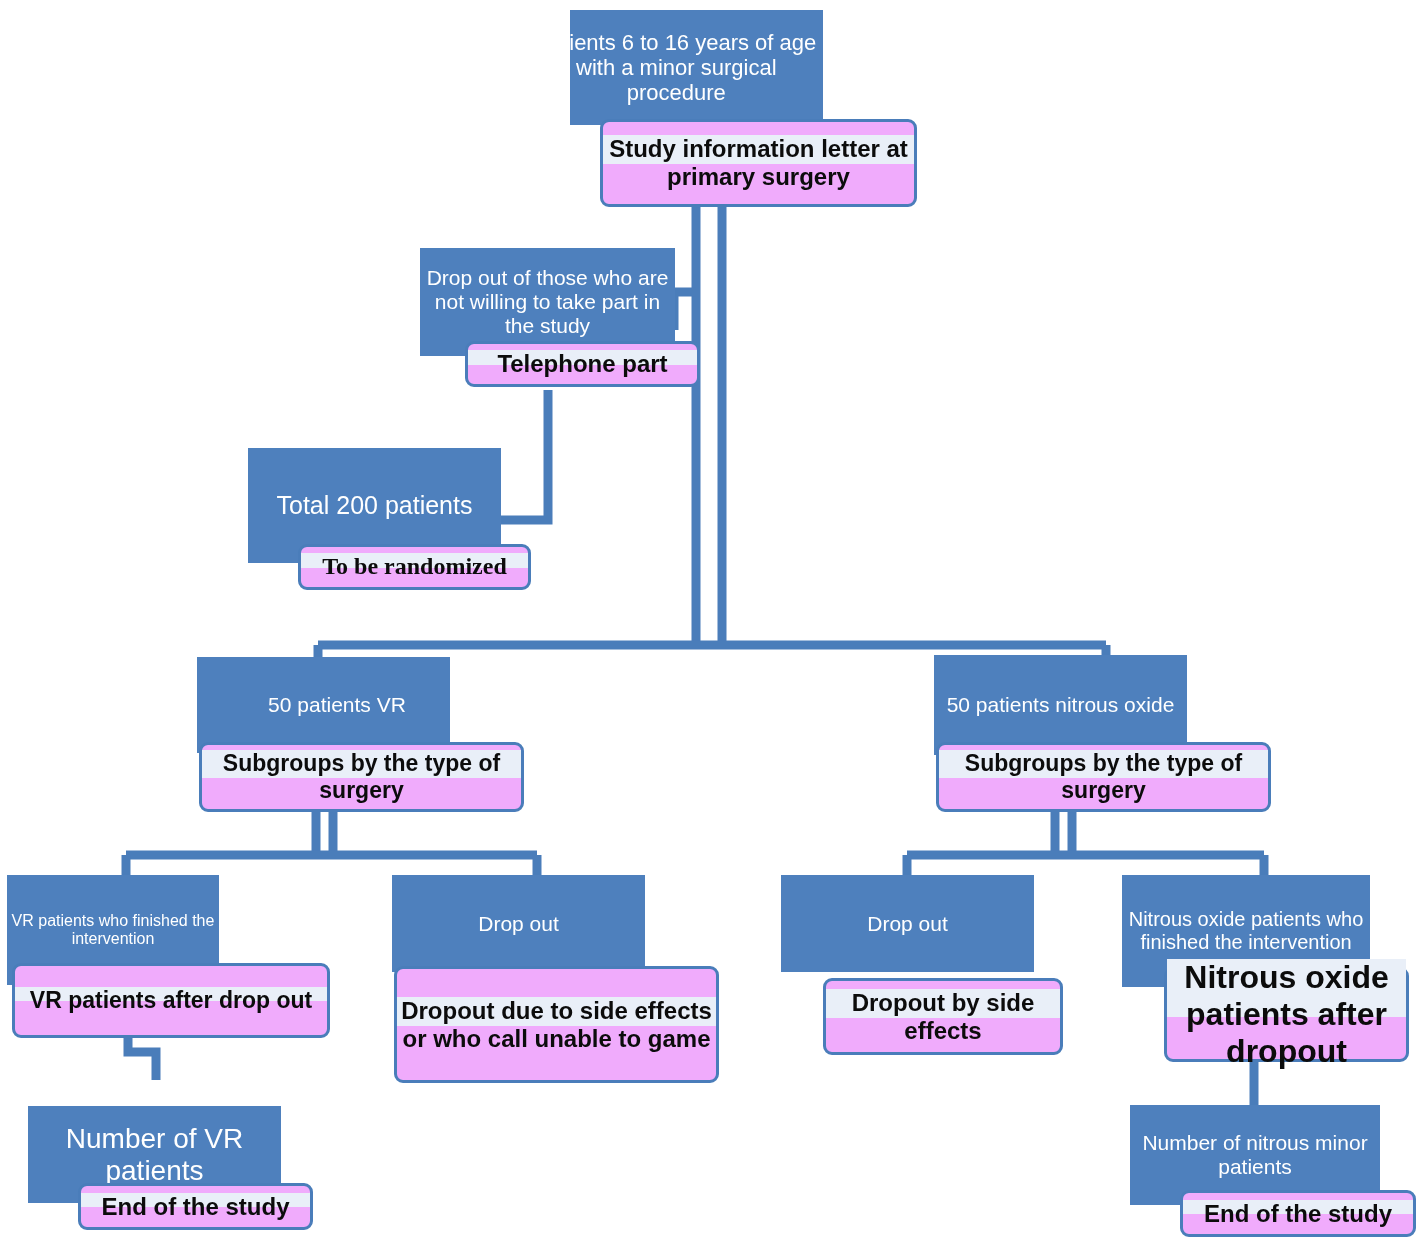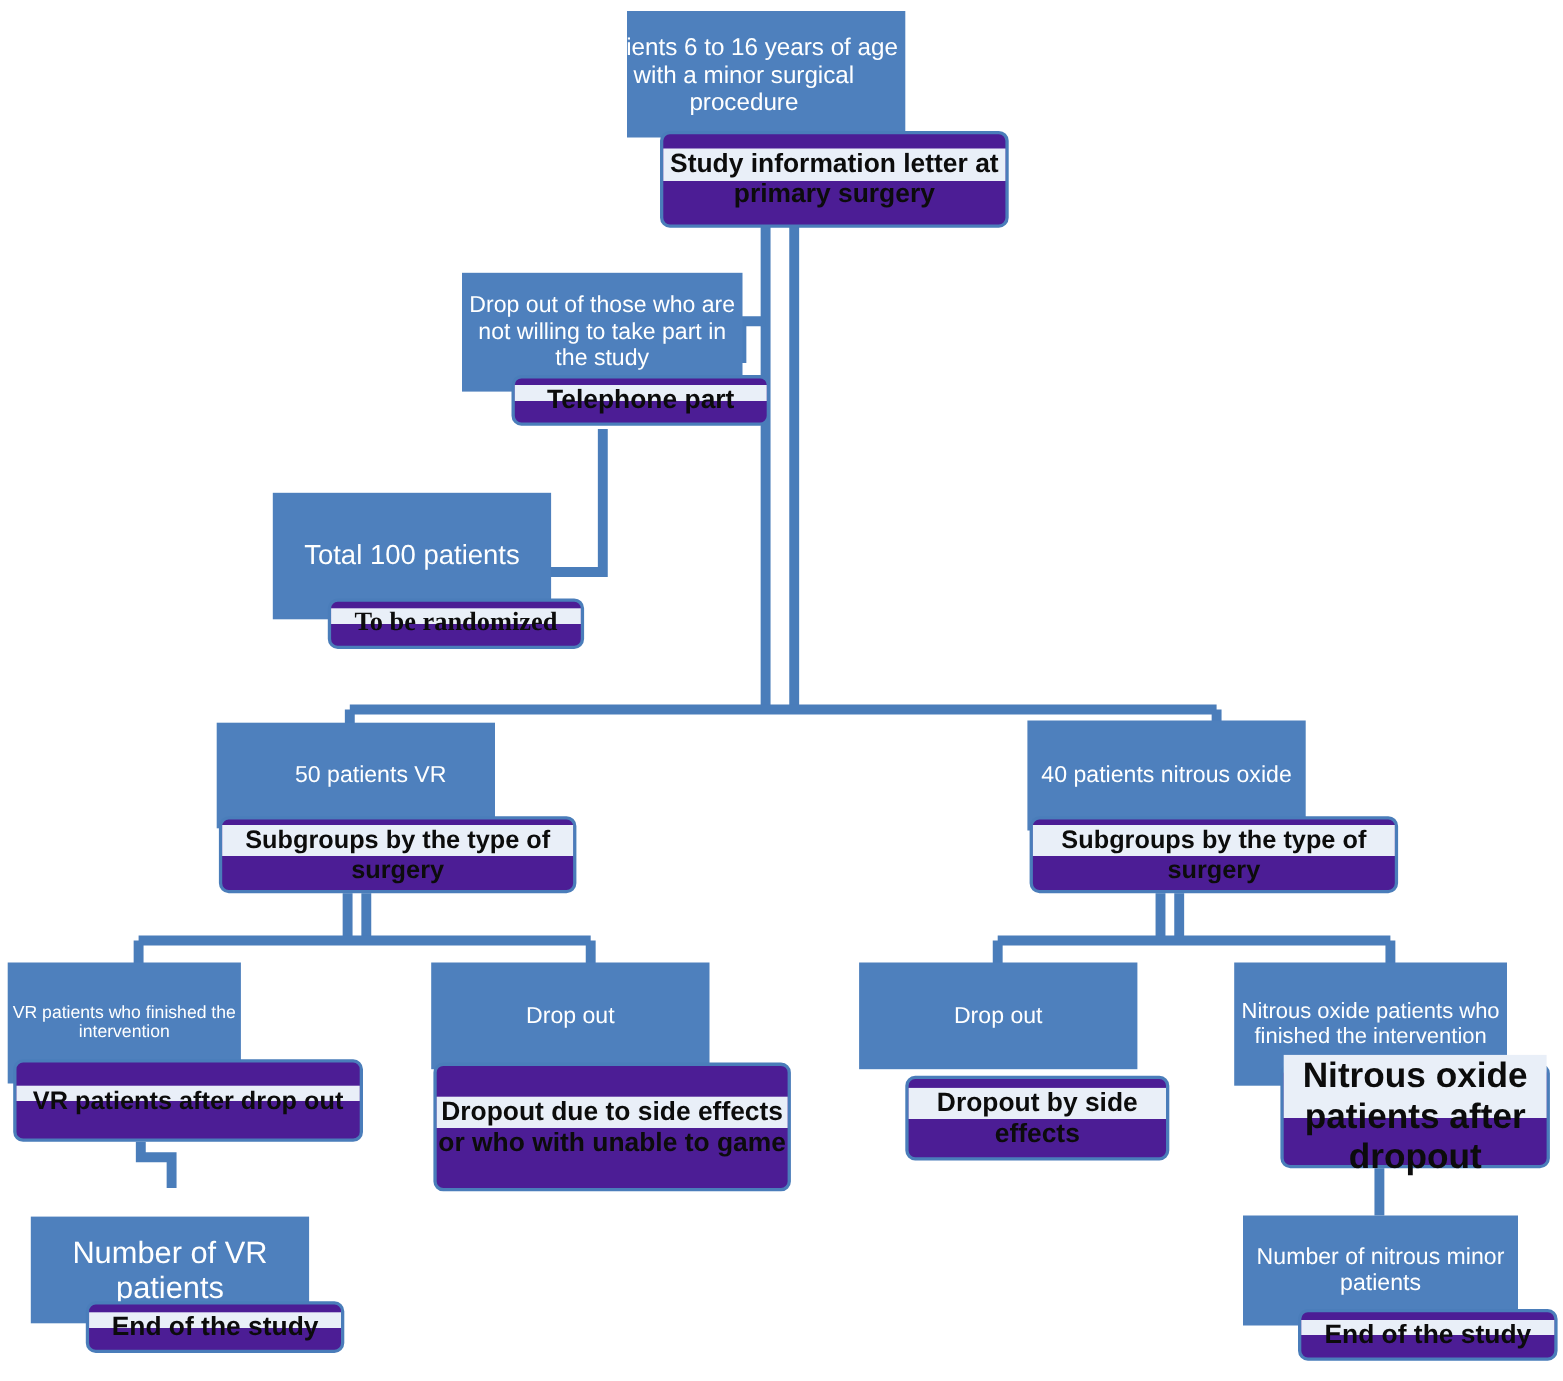--- a/index.html
+++ b/index.html
@@ -33,21 +33,21 @@
     width:132%;
     margin-left:-16%;
     display:block;
     white-space:pre-line;
   }
   .node-blue.nowrapover .txt{width:100%;margin-left:0;}
 
   
   .node-white{
     position:absolute;
-    background:#4c1d95;
+    background:#f0abfc;
     color:#0c0c0c;
     border:3px solid #4a7dba;
     border-radius:9px;
     display:flex;
     align-items:center;
     justify-content:center;
     text-align:center;
     line-height:1.16;
     box-sizing:border-box;
     z-index:9;
@@ -107,57 +107,57 @@
 
   <div class="node-blue nowrapover" style="left:420px;top:248px;width:255px;height:108px;font-size:21px;">
     <span class="txt">Drop out of those who are not willing to take part in the study</span>
   </div>
 
   <div class="node-white" style="left:465px;top:341px;width:235px;height:46px;font-size:24px;">
     <span class="txt">Telephone part</span>
   </div>
 
   <div class="node-blue nowrapover" style="left:248px;top:448px;width:253px;height:115px;font-size:25px;">
-    <span class="txt">Total 100 patients</span>
+    <span class="txt">Total 200 patients</span>
   </div>
 
   <div class="node-white" style="left:298px;top:544px;width:233px;height:46px;font-size:24px;font-family:Liberation Serif, serif;">
     <span class="txt">To be randomized</span>
   </div>
 
   <div class="node-blue nowrapover" style="left:197px;top:657px;width:253px;height:96px;font-size:21px;padding-left:27px;">
     <span class="txt">50 patients VR</span>
   </div>
 
   <div class="node-white" style="left:199px;top:742px;width:325px;height:70px;font-size:23px;">
     <span class="txt">Subgroups by the type of surgery</span>
   </div>
 
   <div class="node-blue nowrapover" style="left:934px;top:655px;width:253px;height:100px;font-size:21px;">
-    <span class="txt">40 patients nitrous oxide</span>
+    <span class="txt">50 patients nitrous oxide</span>
   </div>
 
   <div class="node-white" style="left:936px;top:742px;width:335px;height:70px;font-size:23px;">
     <span class="txt">Subgroups by the type of surgery</span>
   </div>
 
   <div class="node-blue nowrapover" style="left:7px;top:875px;width:212px;height:110px;font-size:16px;">
     <span class="txt">VR patients who finished the intervention</span>
   </div>
 
   <div class="node-white" style="left:12px;top:963px;width:318px;height:75px;font-size:23px;">
     <span class="txt">VR patients after drop out</span>
   </div>
 
   <div class="node-blue nowrapover" style="left:392px;top:875px;width:253px;height:97px;font-size:21px;">
     <span class="txt">Drop out</span>
   </div>
 
   <div class="node-white" style="left:394px;top:966px;width:325px;height:117px;font-size:24px;">
-    <span class="txt">Dropout due to side effects or who with unable to game</span>
+    <span class="txt">Dropout due to side effects or who call unable to game</span>
   </div>
 
   <div class="node-blue nowrapover" style="left:781px;top:875px;width:253px;height:97px;font-size:21px;">
     <span class="txt">Drop out</span>
   </div>
 
   <div class="node-white" style="left:823px;top:978px;width:240px;height:77px;font-size:24px;">
     <span class="txt">Dropout by side effects</span>
   </div>
 

